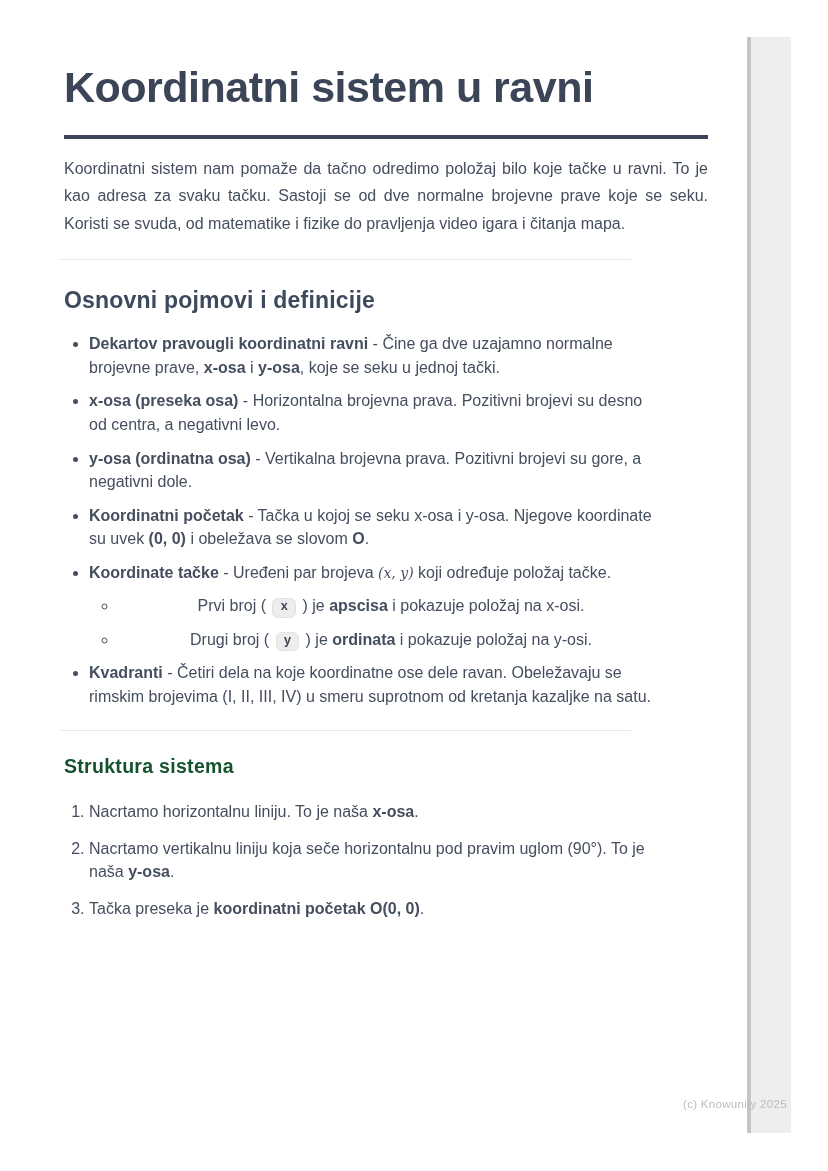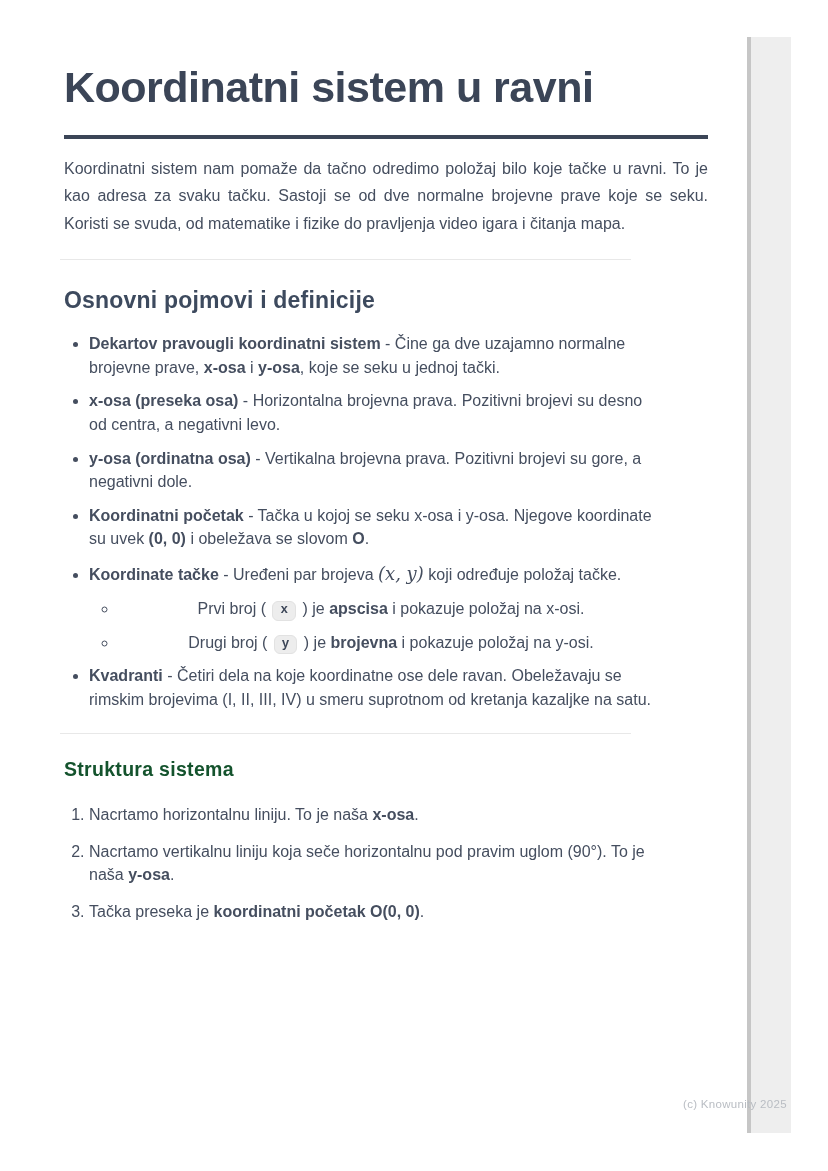--- a/index.html
+++ b/index.html
@@ -83,21 +83,21 @@
     padding-left: 25px;
     width: 575px;
     font-size: 16px;
     line-height: 1.47;
   }
   ol.steps-list > li { margin-bottom: 13px; }
   .b { font-weight: bold; }
   .math {
     font-family: "DejaVu Serif", serif;
     font-style: italic;
-    font-size: 18px;
+    font-size: 14px;
   }
   .chip {
     display: inline-block;
     font-family: "Liberation Mono", monospace;
     font-size: 12.5px;
     font-weight: bold;
     color: #3b4557;
     background: #ededed;
     border: 1px solid #e2e2e2;
     border-radius: 6px;
@@ -138,29 +138,29 @@
     <h1 class="doc-title">Koordinatni sistem u ravni</h1>
     <div class="title-underline"></div>
 
     <p class="intro-paragraph">Koordinatni sistem nam pomaže da tačno odredimo položaj bilo koje tačke u ravni. To je kao adresa za svaku tačku. Sastoji se od dve normalne brojevne prave koje se seku. Koristi se svuda, od matematike i fizike do pravljenja video igara i čitanja mapa.</p>
 
     <hr class="section-divider">
 
     <h2 class="section-heading tight">Osnovni pojmovi i definicije</h2>
 
     <ul class="concepts-list">
-      <li><span class="b">Dekartov pravougli koordinatni sistem</span><span class="seg"> - Čine ga dve uzajamno normalne brojevne prave, </span><span class="b">x-osa</span><span class="seg"> i </span><span class="b">y-osa</span><span class="seg">, koje se seku u jednoj tački.</span></li>
+      <li><span class="b">Dekartov pravougli koordinatni ravni</span><span class="seg"> - Čine ga dve uzajamno normalne brojevne prave, </span><span class="b">x-osa</span><span class="seg"> i </span><span class="b">y-osa</span><span class="seg">, koje se seku u jednoj tački.</span></li>
       <li><span class="b">x-osa (preseka osa)</span><span class="seg"> - Horizontalna brojevna prava. Pozitivni brojevi su desno od centra, a negativni levo.</span></li>
       <li><span class="b">y-osa (ordinatna osa)</span><span class="seg"> - Vertikalna brojevna prava. Pozitivni brojevi su gore, a negativni dole.</span></li>
       <li><span class="b">Koordinatni početak</span><span class="seg"> - Tačka u kojoj se seku x-osa i y-osa. Njegove koordinate su uvek </span><span class="b">(0, 0)</span><span class="seg"> i obeležava se slovom </span><span class="b">O</span><span class="seg">.</span></li>
       <li>
         <span><span class="b">Koordinate tačke</span><span class="seg"> - Uređeni par brojeva </span><span class="math">(x, y)</span><span class="seg"> koji određuje položaj tačke.</span></span>
         <ul class="sub-list">
           <li><span class="seg">Prvi broj ( </span><code class="chip">x</code><span class="seg"> ) je </span><span class="b">apscisa</span><span class="seg"> i pokazuje položaj na x-osi.</span></li>
-          <li><span class="seg">Drugi broj ( </span><code class="chip">y</code><span class="seg"> ) je </span><span class="b">brojevna</span><span class="seg"> i pokazuje položaj na y-osi.</span></li>
+          <li><span class="seg">Drugi broj ( </span><code class="chip">y</code><span class="seg"> ) je </span><span class="b">ordinata</span><span class="seg"> i pokazuje položaj na y-osi.</span></li>
         </ul>
       </li>
       <li><span class="b">Kvadranti</span><span class="seg"> - Četiri dela na koje koordinatne ose dele ravan. Obeležavaju se rimskim brojevima (I, II, III, IV) u smeru suprotnom od kretanja kazaljke na satu.</span></li>
     </ul>
 
     <hr class="section-divider">
 
 
     <h3 class="sub-heading">Struktura sistema</h3>
 

